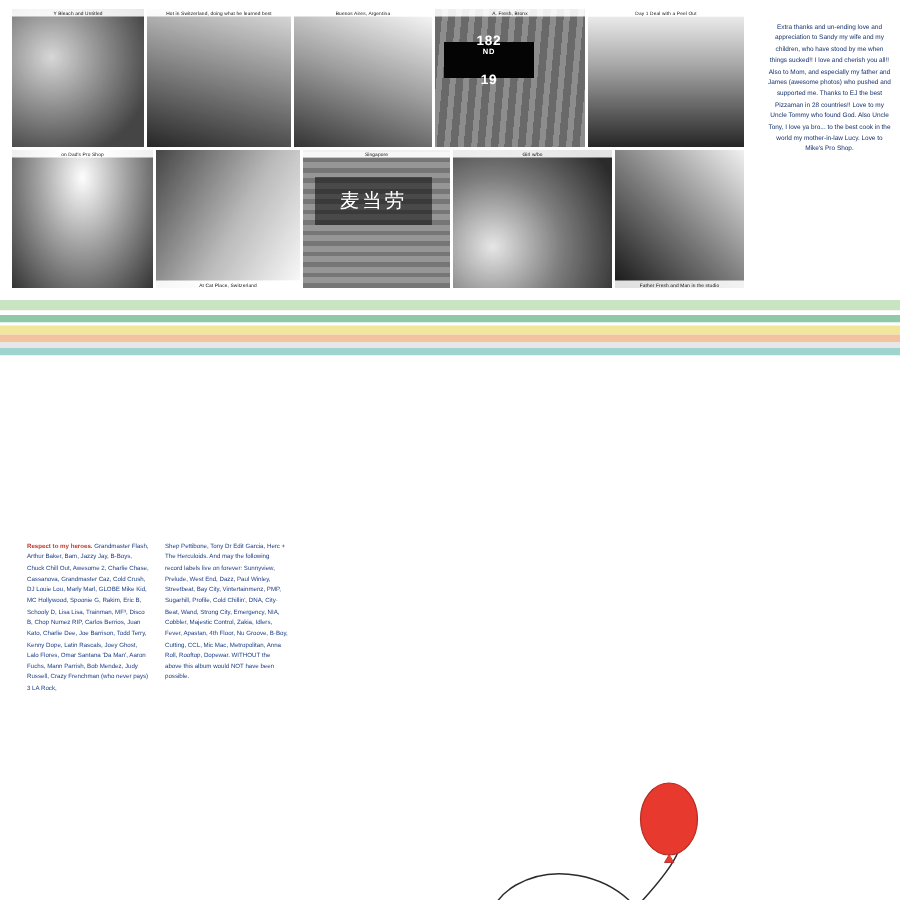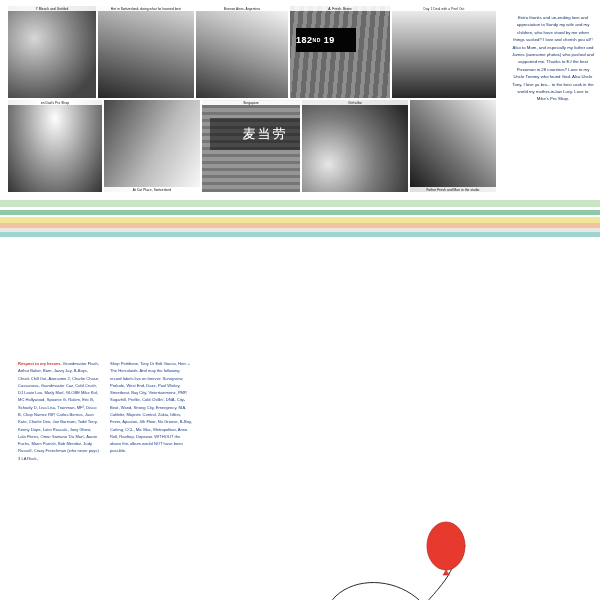--- a/index.html
+++ b/index.html
@@ -82,37 +82,37 @@
     top: 24%;
     width: 60%;
     height: 26%;
     background: #0f0f0f;
     color: #fff;
     font-size: 9px;
     font-weight: bold;
     letter-spacing: 0.5px;
     display: flex;
     align-items: center;
-    justify-content: flex-start;
-    font-family: "Liberation Sans", sans-serif;
+    justify-content: center;
+    font-family: "Liberation Sans", sans-serif;
+    flex-direction: column;
   }
   .subway-sign sup { font-size: 5px; vertical-align: super; }
   .cn-sign {
     position: absolute;
     left: 8%; top: 20%;
     width: 80%; height: 34%;
     background: rgba(20,20,20,0.55);
     color: #fff;
     display: flex;
     align-items: center;
     justify-content: center;
     font-size: 13px;
     letter-spacing: 2px;
     font-family: "DejaVu Sans", sans-serif;
-    padding-left: 16px;
   }
 
   
   .thanks-block {
     position: absolute;
     left: 512px;
     top: 14px;
     width: 82px;
     font-size: 4.3px;
     line-height: 1.72;

